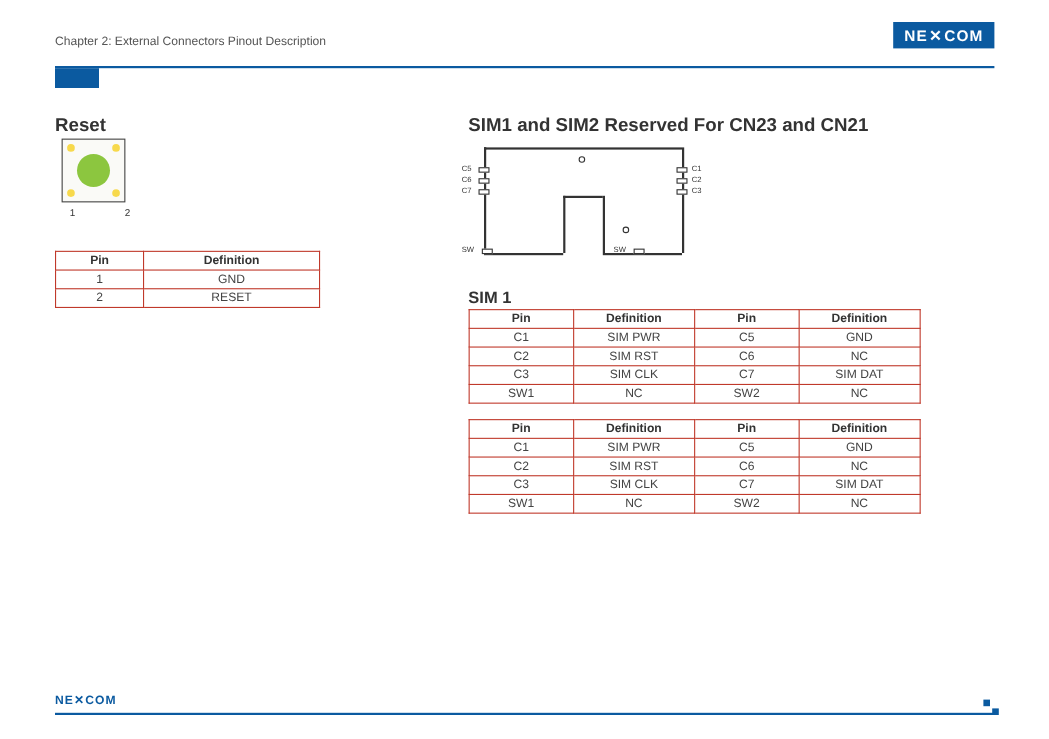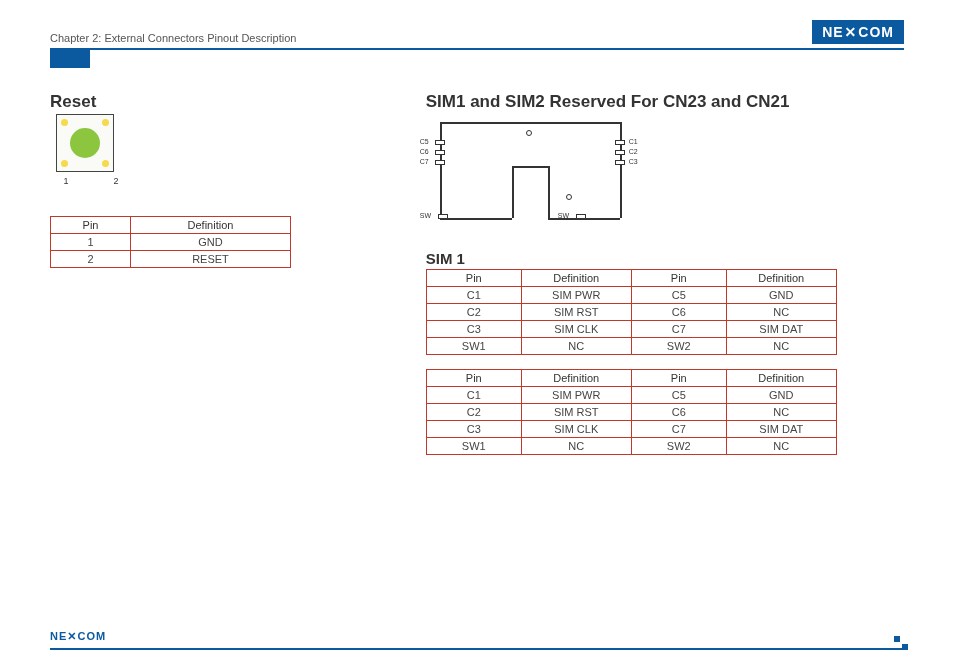--- a/index.html
+++ b/index.html
@@ -10,21 +10,21 @@
     width: 954px;
     height: 672px;
     position: relative;
     padding: 20px 50px 0 50px;
   }
   .header {
     display: flex;
     justify-content: space-between;
     align-items: flex-end;
     border-bottom: 2px solid #0b5aa0;
-    padding-bottom: 4px;
+    padding-bottom: 16px;
   }
   .chapter-title { font-size: 11px; color: #555; }
   .logo {
     background: #0b5aa0;
     color: #fff;
     font-weight: bold;
     font-size: 14px;
     padding: 4px 10px;
     letter-spacing: 1px;
     display: flex;
@@ -64,21 +64,21 @@
     font-size: 11px;
     margin-bottom: 14px;
     color: #444;
   }
   table.pinout th, table.pinout td {
     border: 1px solid #c0392b;
     padding: 2px 0;
     text-align: center;
     font-weight: normal;
   }
-  table.pinout th { font-weight: normal; color: #333; }
+  table.pinout th { font-weight: bold; color: #333; }
   .t-left th:nth-child(1), .t-left td:nth-child(1) { width: 80px; }
   .t-left th:nth-child(2), .t-left td:nth-child(2) { width: 160px; }
   .t-right th, .t-right td { width: 95px; }
   .t-right th:nth-child(2), .t-right td:nth-child(2),
   .t-right th:nth-child(4), .t-right td:nth-child(4) { width: 110px; }
 
   .sim-diagram {
     position: relative; width: 210px; height: 120px; margin-bottom: 14px; margin-top:4px;
   }
   .sim-outline {

